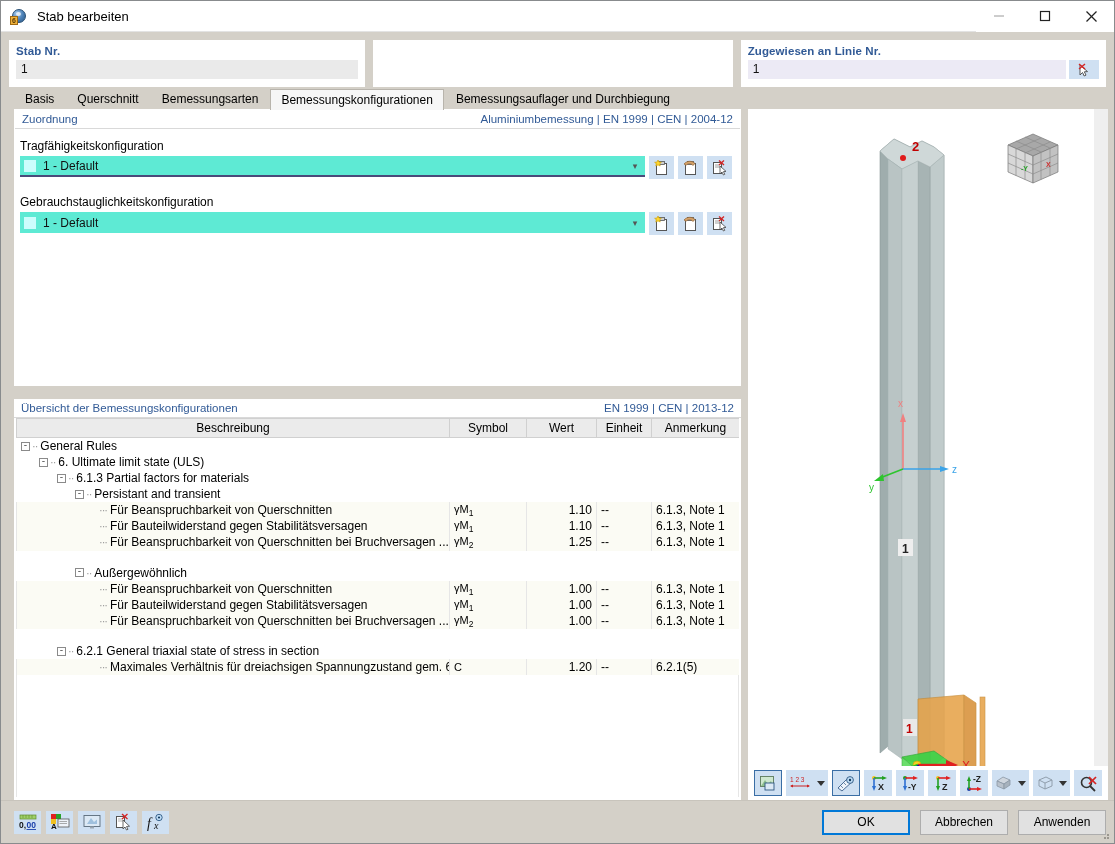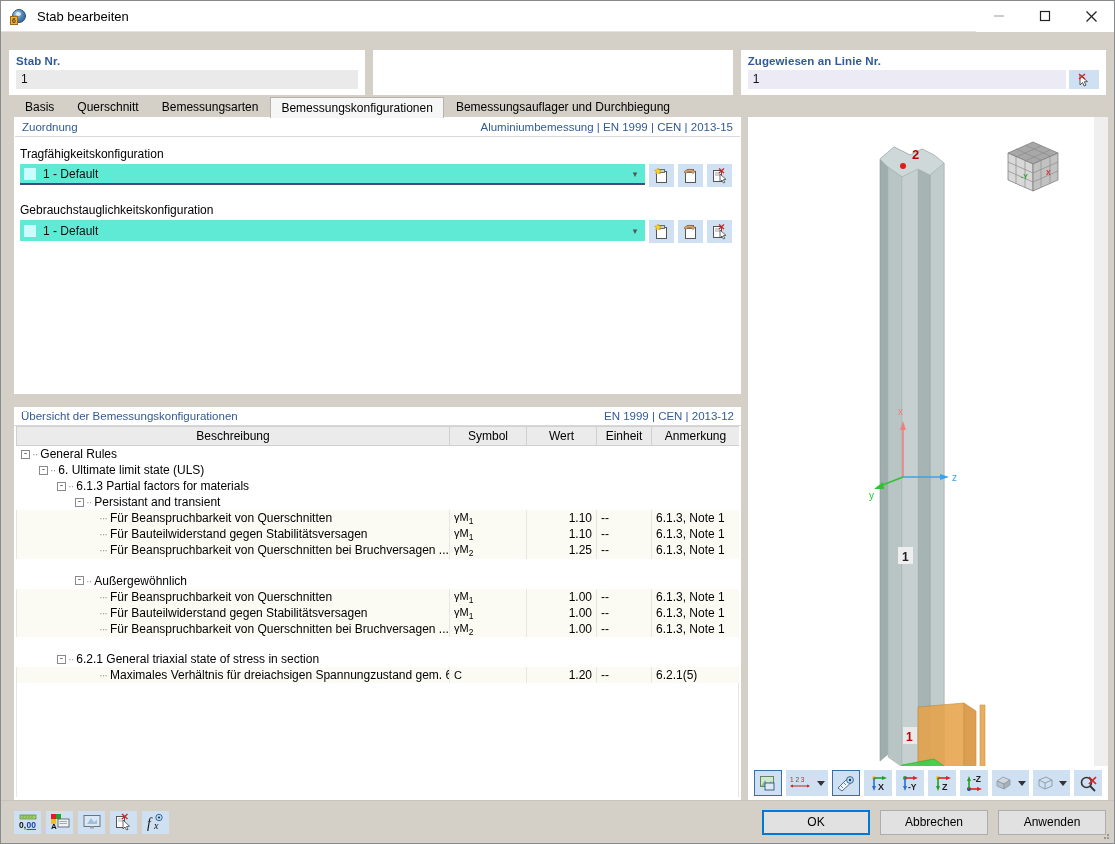--- a/index.html
+++ b/index.html
@@ -42,21 +42,21 @@
   .title-text { font-size:13px; color:#000; }
   .win-btns { margin-left:auto; display:flex; height:31px; }
   .win-btn {
     width:46px; height:31px; display:flex; align-items:center; justify-content:center;
     font-size:13px; color:#333; background:#ffffff;
   }
   .win-btn svg { display:block; }
 
   
   .topstrip {
-    flex:0 0 55px; background:#d4d0c8; padding:18px 8px 0 8px;
+    flex:0 0 55px; background:#d4d0c8; padding:8px 8px 0 8px;
     display:flex; gap:8px;
   }
   .fieldbox {
     background:#ffffff; border:1px solid #ffffff; padding:4px 6px 5px 6px;
     display:flex; flex-direction:column; justify-content:flex-start;
   }
   .fieldbox.stab { width:357px; }
   .fieldbox.blank { width:360px; }
   .fieldbox.line  { width:366px; margin-left:auto; }
   .fieldlabel {
@@ -179,21 +179,21 @@
   .footer {
     flex:0 0 43px; background:#d4d0c8; display:flex; align-items:center;
     padding:0 8px 0 13px; border-top:1px solid #c8c4bc;
   }
   .foot-tools { display:flex; gap:5px; }
   .foot-btn {
     width:27px; height:23px; background:#cfe0f2; display:flex; align-items:center; justify-content:center;
   }
   .dlg-btns { margin-left:auto; display:flex; gap:10px; }
   .dlg-btn {
-    width:108px; height:25px; background:#e1e1e1; border:1px solid #adadad;
+    width:88px; height:25px; background:#e1e1e1; border:1px solid #adadad;
     font-size:12px; font-family:inherit; color:#000; display:flex; align-items:center; justify-content:center;
   }
   .dlg-btn.default { border:2px solid #0078d7; background:#e1e1e1; }
   .grip { position:absolute; right:4px; bottom:3px; width:10px; height:10px; }
 </style>
 </head>
 <body>
 
 <div class="window">
 
@@ -254,21 +254,21 @@
     <div class="tab">Bemessungsauflager und Durchbiegung</div>
   </div>
 
   <div class="body">
 
     <div class="leftcol">
 
       <div class="panel">
         <div class="panel-hdr">
           <div class="left">Zuordnung</div>
-          <div class="right">Aluminiumbemessung | EN 1999 | CEN | 2013-15</div>
+          <div class="right">Aluminiumbemessung | EN 1999 | CEN | 2004-12</div>
         </div>
         <div class="sep"></div>
 
         <div class="assign">
           <div class="lbl">Tragfähigkeitskonfiguration</div>
           <div class="comborow">
             <div class="combo focused">
               <span class="swatch" style="background: rgb(204, 253, 253);"></span>
               <span class="combotext">1 - Default</span>
               <span class="chev">▾</span>

